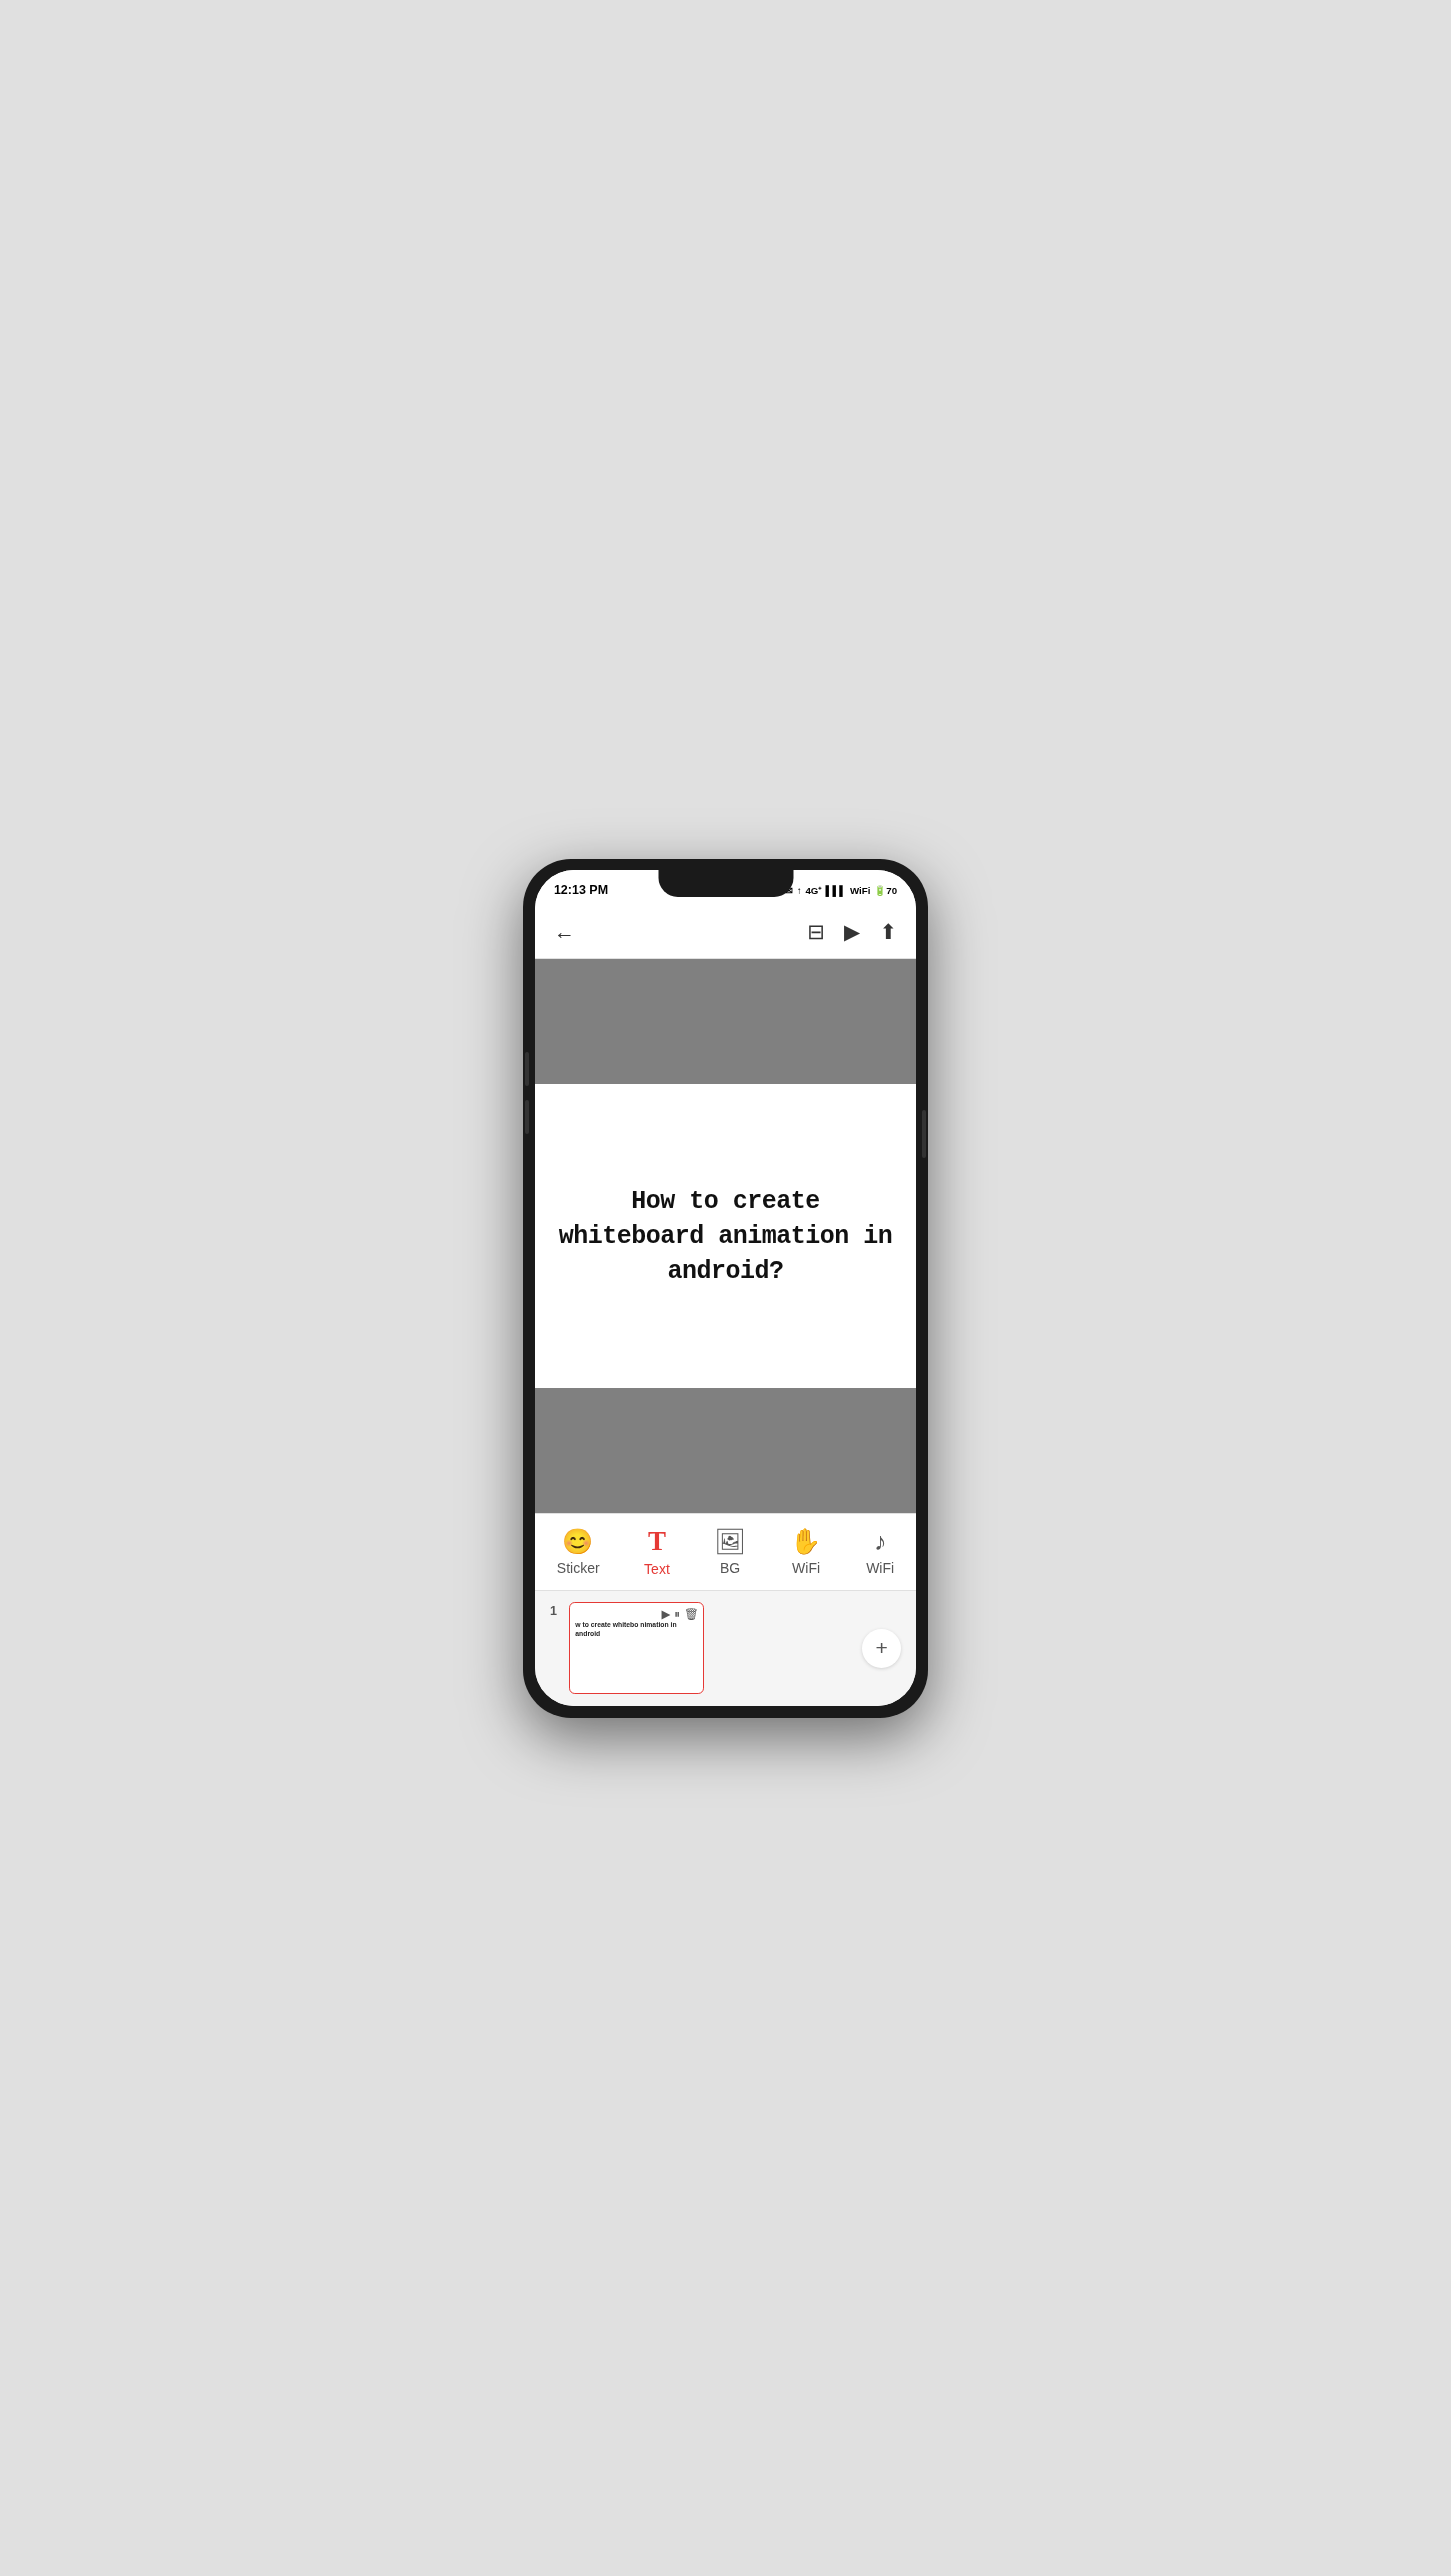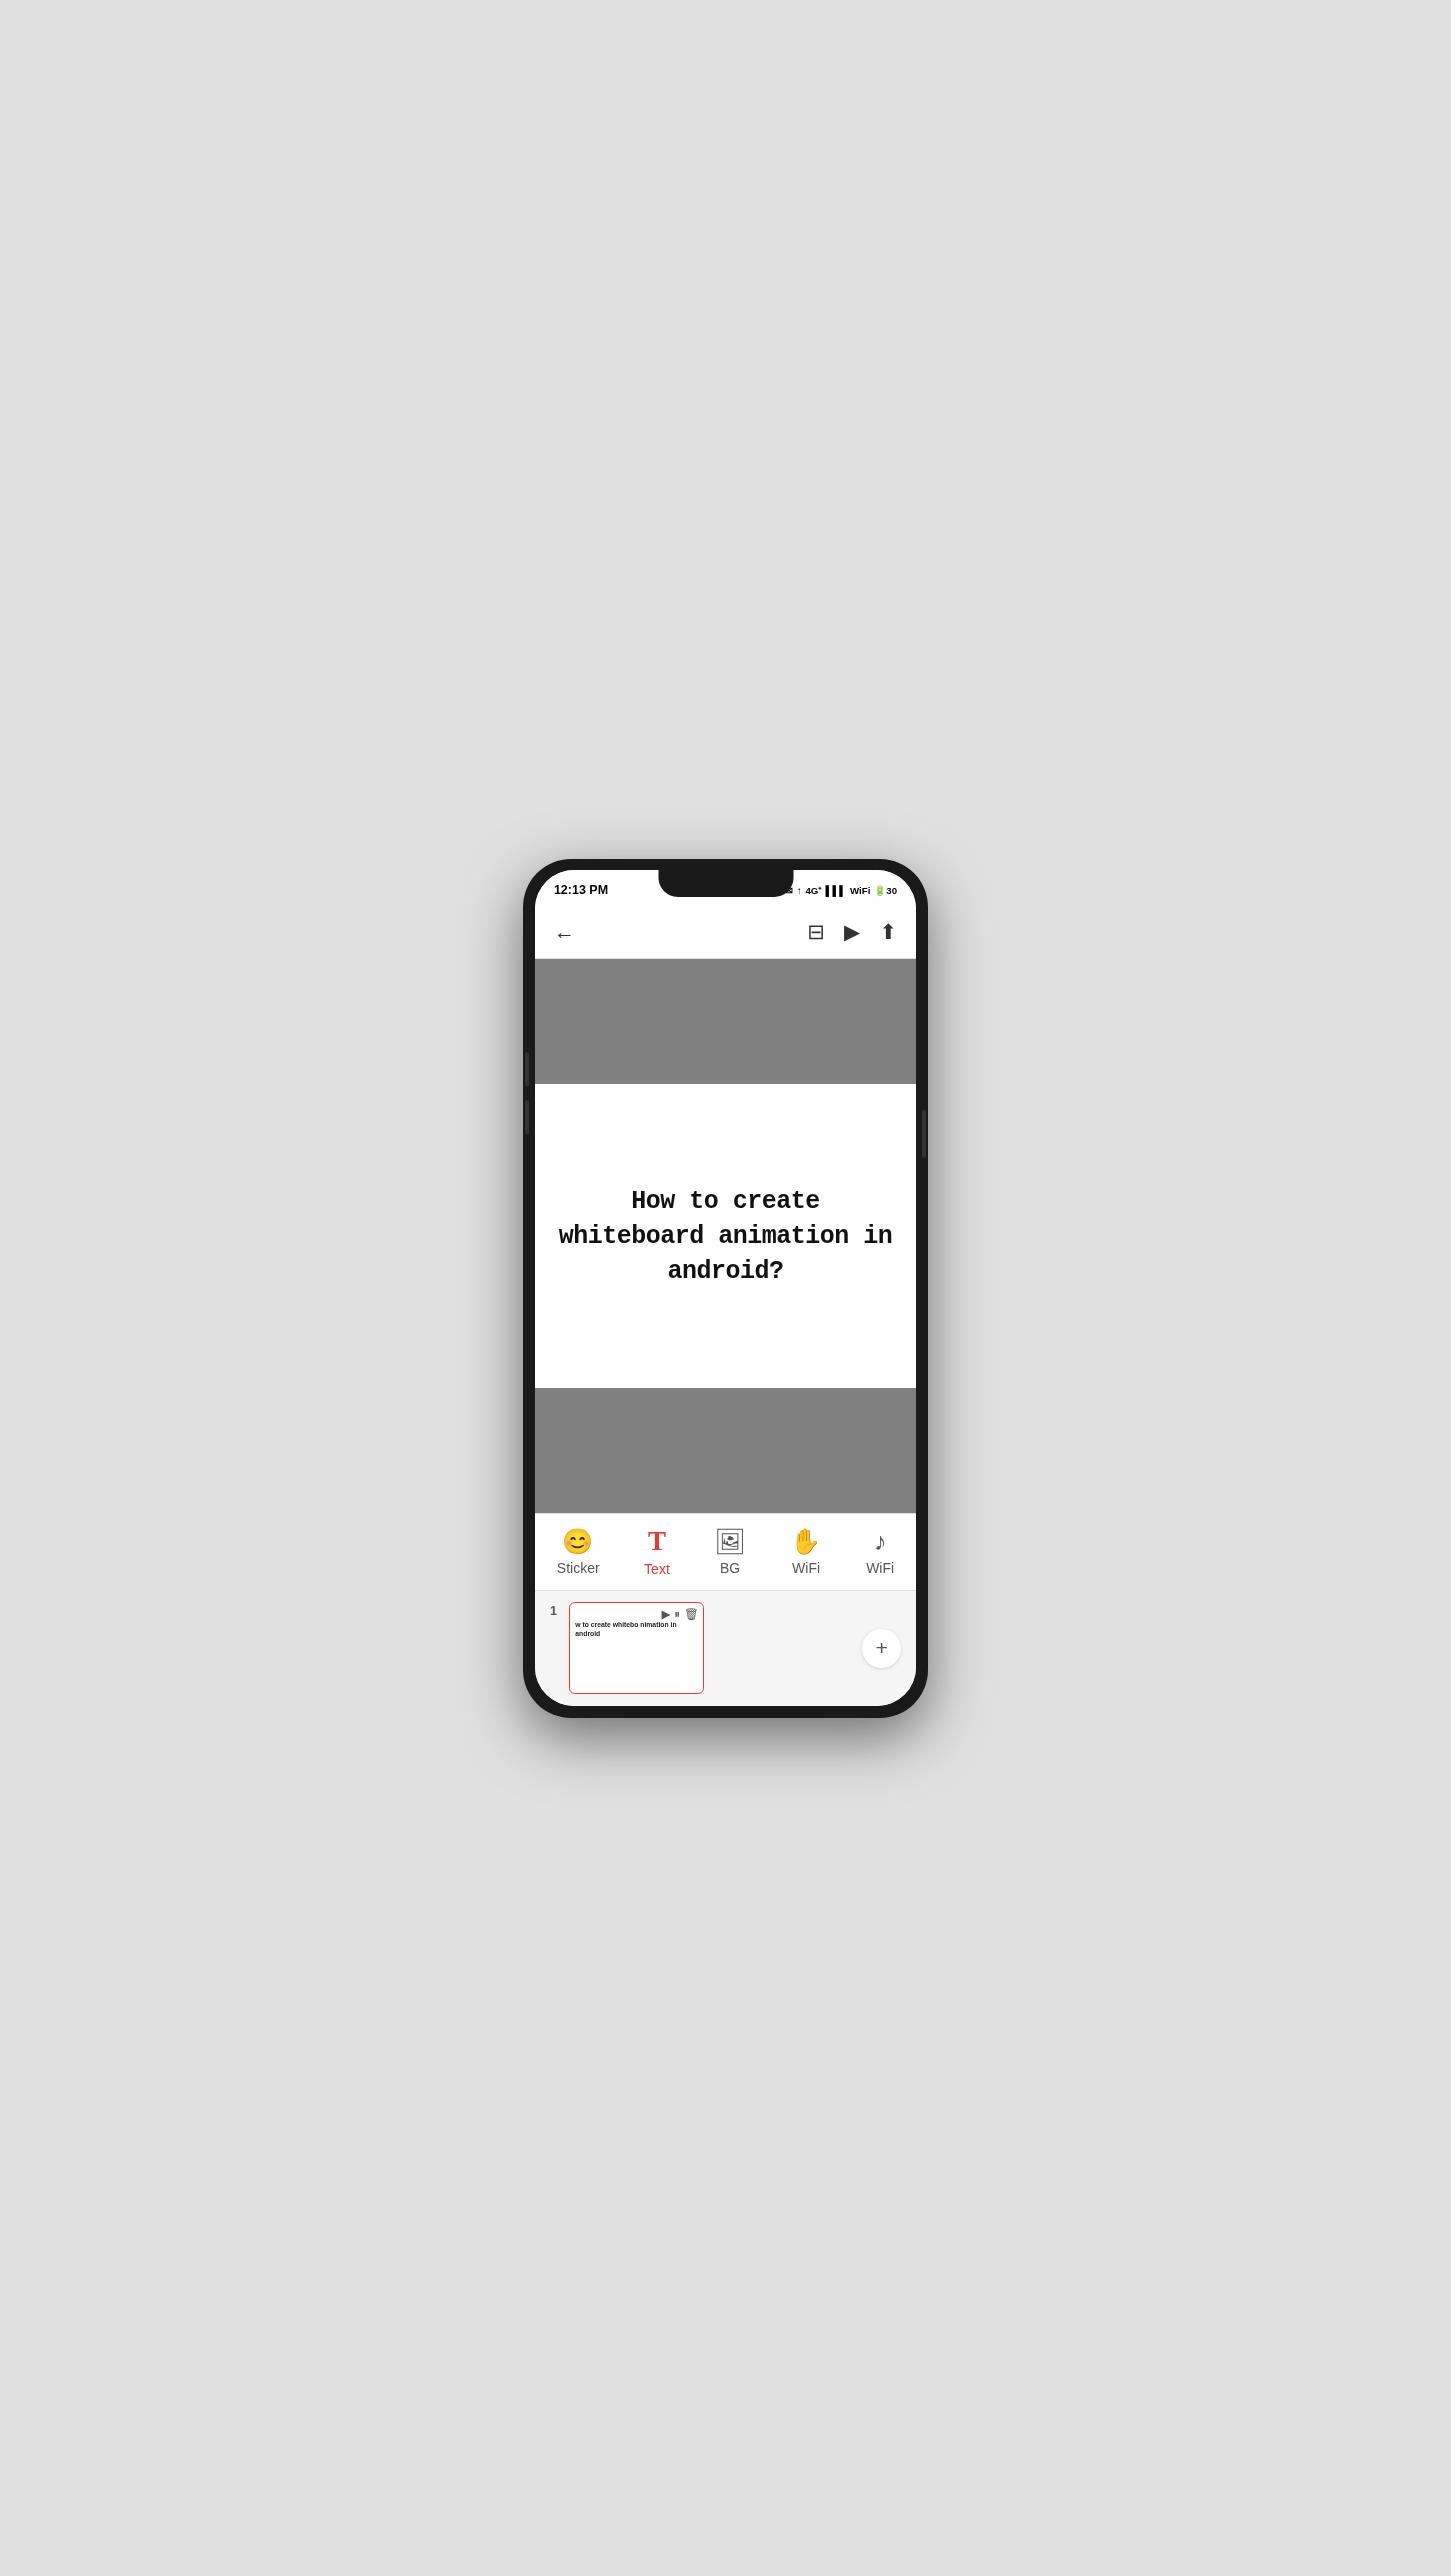--- a/index.html
+++ b/index.html
@@ -294,21 +294,21 @@
   <div class="phone-inner">
 
     <div class="status-bar">
       <span class="status-time">12:13 PM</span>
       <div class="status-icons">
         <span class="status-icon-text">✉</span>
         <span class="status-icon-text">↑</span>
         <span class="status-icon-text">4G⁺</span>
         <span class="status-icon-text">▌▌▌</span>
         <span class="status-icon-text">WiFi</span>
-        <span class="status-icon-text">🔋30</span>
+        <span class="status-icon-text">🔋70</span>
       </div>
     </div>
 
     <div class="nav-bar">
       <div class="nav-left">
         <span class="nav-icon">←</span>
       </div>
       <div class="nav-right">
         <span class="nav-icon">⊟</span>
         <span class="nav-icon">▶</span>

